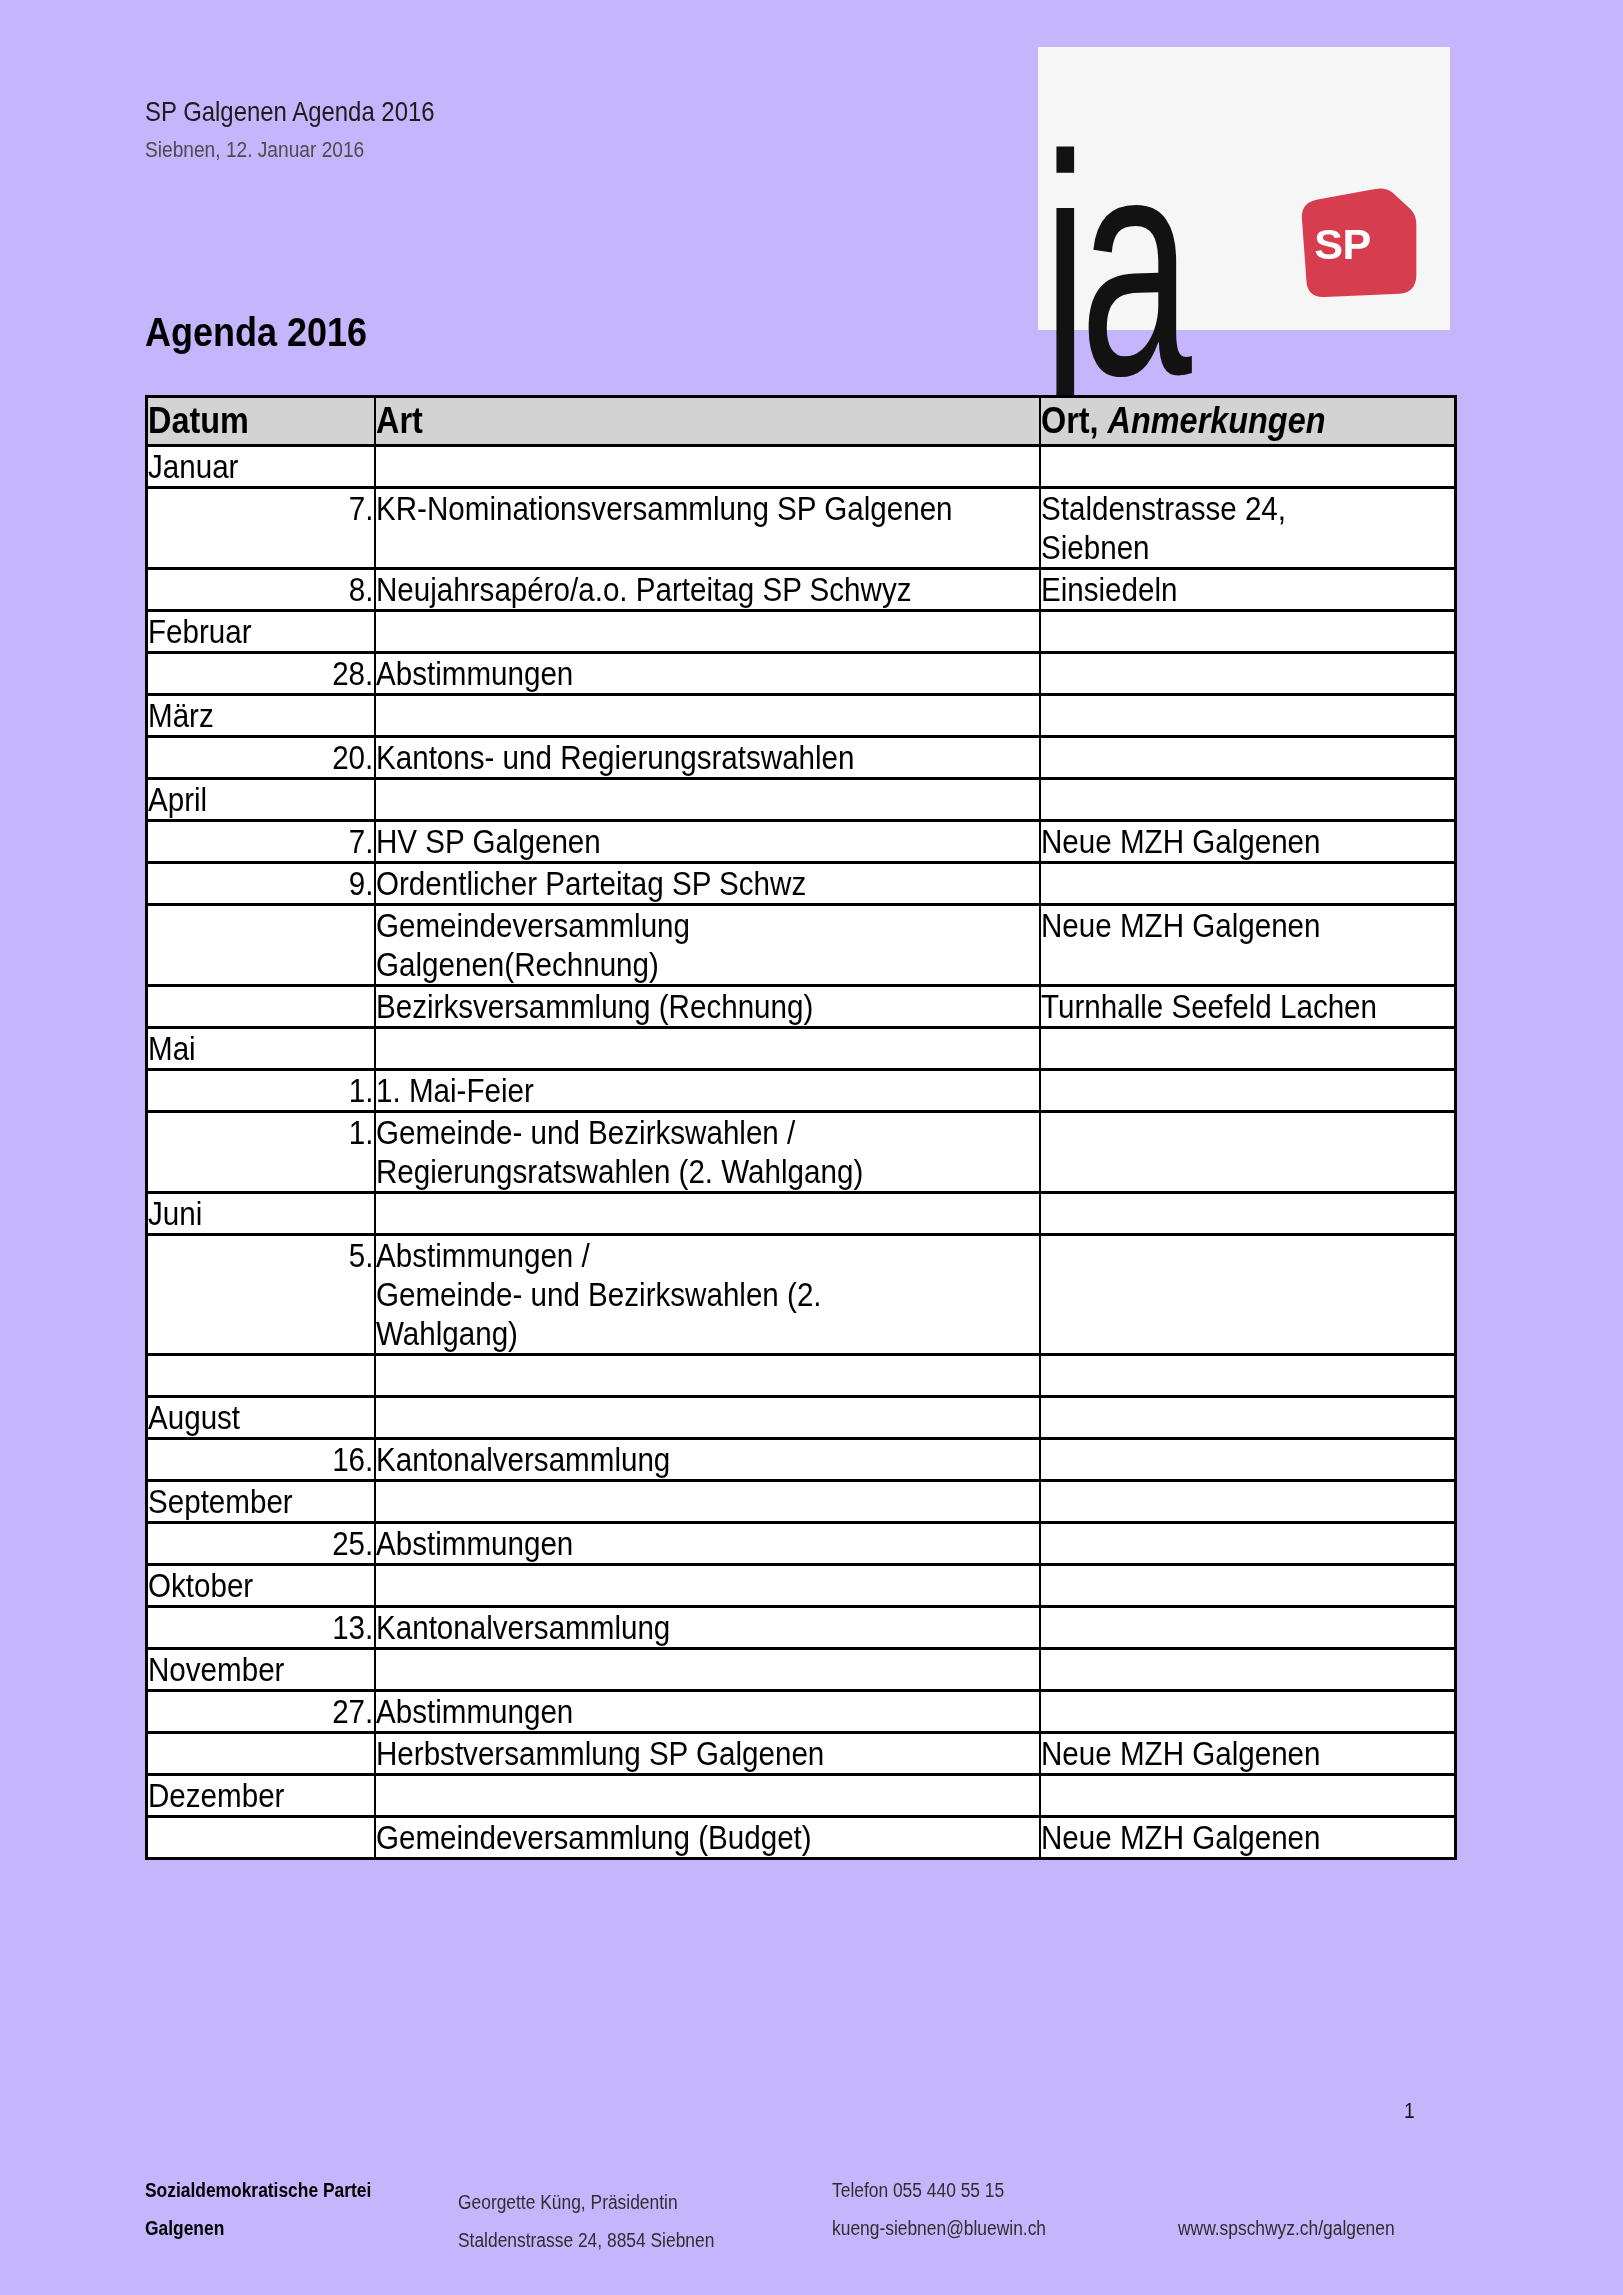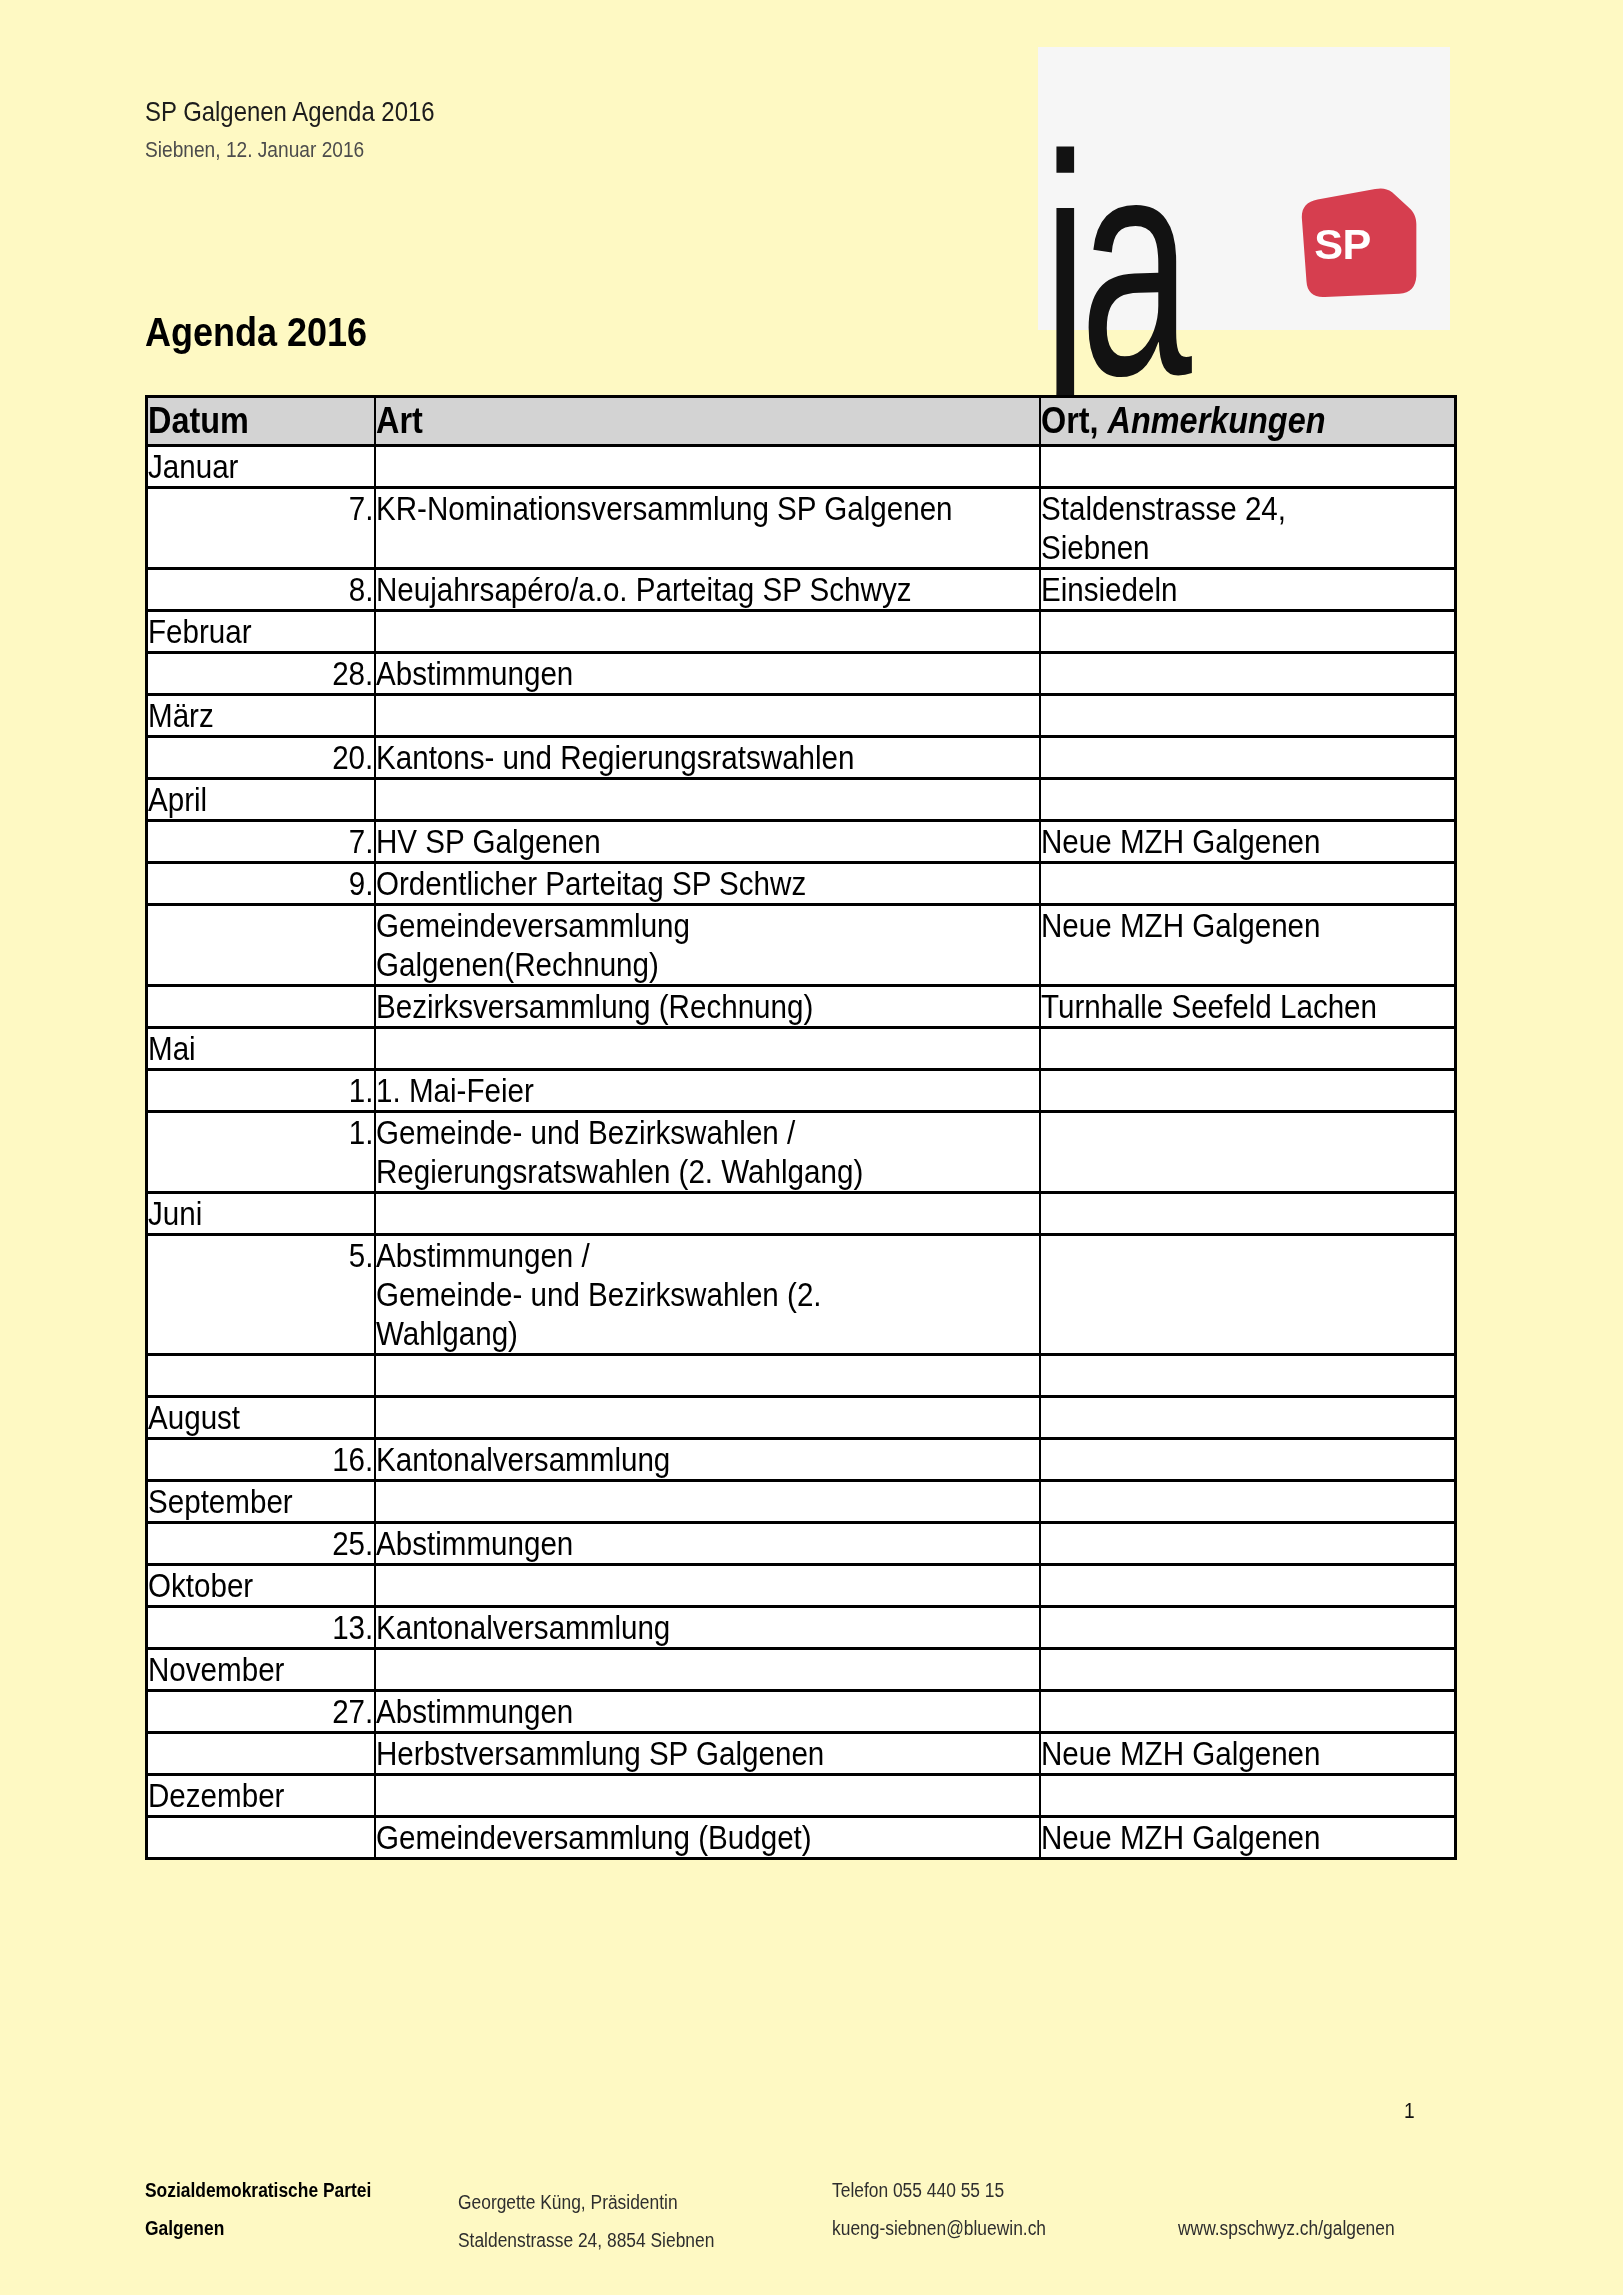--- a/index.html
+++ b/index.html
@@ -1,19 +1,19 @@
 <!DOCTYPE html>
 <html style="font-size:10.5px"><head>
 <meta charset="utf-8">
 <style>
   html,body{margin:0;padding:0;background:#ffffff;}
   .page{
     position:relative;
     width:1623px;height:2295px;
-    background:#fef9c3;
+    background:#c4b5fd;
     font-family:"Liberation Sans","DejaVu Sans",sans-serif;
     color:#000;
     overflow:hidden;
   }
   
   .nx{
     display:inline-block;
     transform:scaleX(0.87);
     transform-origin:0 50%;
     white-space:pre-line;

